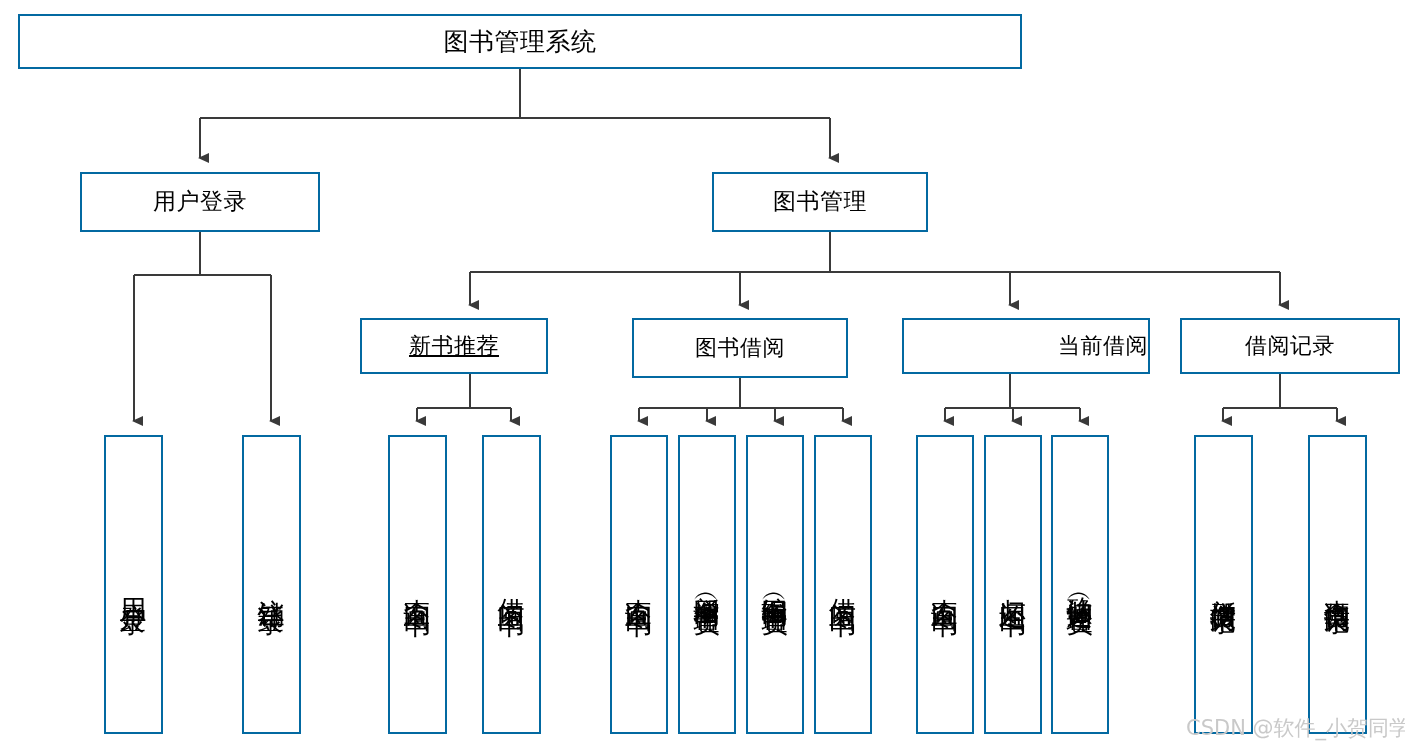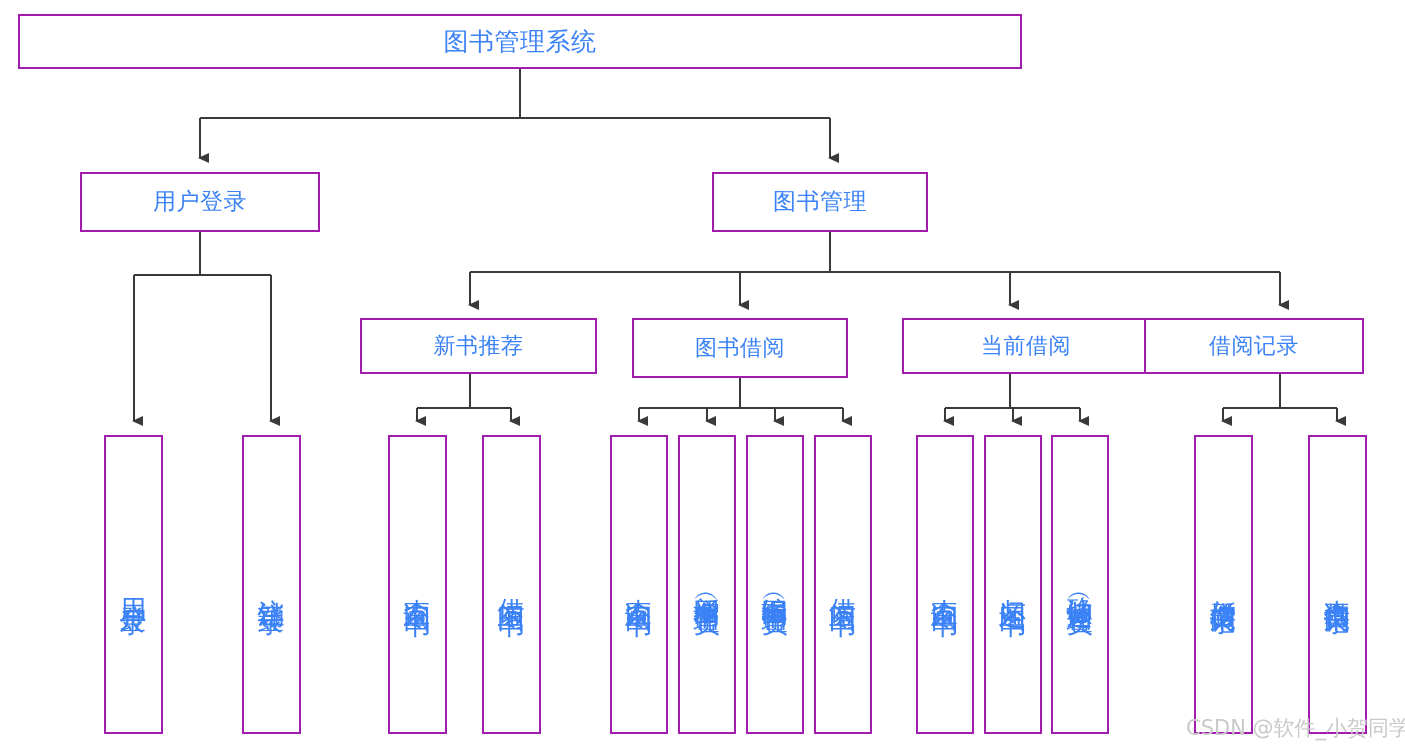--- a/index.html
+++ b/index.html
@@ -20,25 +20,25 @@
     position: absolute;
     left: 0;
     top: 0;
     width: 1405px;
     height: 747px;
   }
   .node {
     position: absolute;
     box-sizing: border-box;
     background: #ffffff;
-    border: 2px solid #a21caf;
+    border: 2px solid #0369a1;
     display: flex;
     align-items: center;
     justify-content: center;
-    color: #3b82f6;
+    color: #000000;
     z-index: 2;
   }
   .node .label {
     display: block;
     text-align: center;
     line-height: 1.18;
     letter-spacing: 0.5px;
   }
   
   .node.horiz .label {
@@ -144,30 +144,30 @@
   <div id="nodes">
       <div class="node horiz root" style="left: 18px; top: 14px; width: 1004px; height: 55px;">
         <span class="label">图书管理系统</span>
       </div>
       <div class="node horiz lvl1" style="left: 80px; top: 172px; width: 240px; height: 60px;">
         <span class="label">用户登录</span>
       </div>
       <div class="node horiz lvl1" style="left: 712px; top: 172px; width: 216px; height: 60px;">
         <span class="label">图书管理</span>
       </div>
-      <div class="node horiz lvl2" style="left: 360px; top: 318px; width: 237px; height: 56px;">
+      <div class="node horiz lvl2" style="left: 360px; top: 318px; width: 188px; height: 56px; text-decoration: underline;">
         <span class="label">新书推荐</span>
       </div>
       <div class="node horiz lvl2" style="left: 632px; top: 318px; width: 216px; height: 60px;">
         <span class="label">图书借阅</span>
       </div>
-      <div class="node horiz lvl2" style="left: 902px; top: 318px; width: 248px; height: 56px;">
+      <div class="node horiz lvl2" style="left: 902px; top: 318px; width: 248px; height: 56px; justify-content: flex-end;">
         <span class="label">当前借阅</span>
       </div>
-      <div class="node horiz lvl2" style="left: 1144px; top: 318px; width: 220px; height: 56px;">
+      <div class="node horiz lvl2" style="left: 1180px; top: 318px; width: 220px; height: 56px;">
         <span class="label">借阅记录</span>
       </div>
       <div class="node leaf" style="left: 104px; top: 435px; width: 59px; height: 299px;">
         <span class="label">用户登录</span>
       </div>
       <div class="node leaf" style="left: 242px; top: 435px; width: 59px; height: 299px;">
         <span class="label">注销登录</span>
       </div>
       <div class="node leaf" style="left: 388px; top: 435px; width: 59px; height: 299px;">
         <span class="label">查询图书</span>

